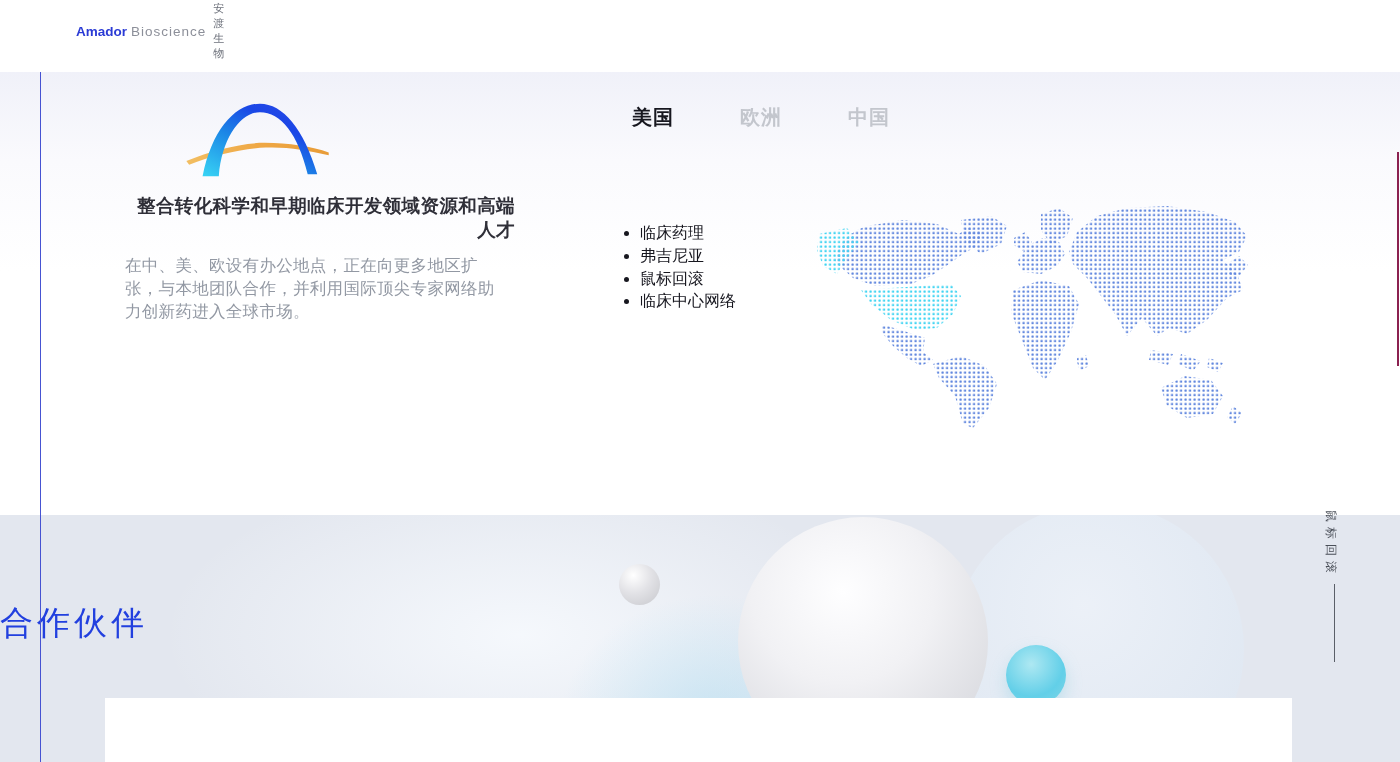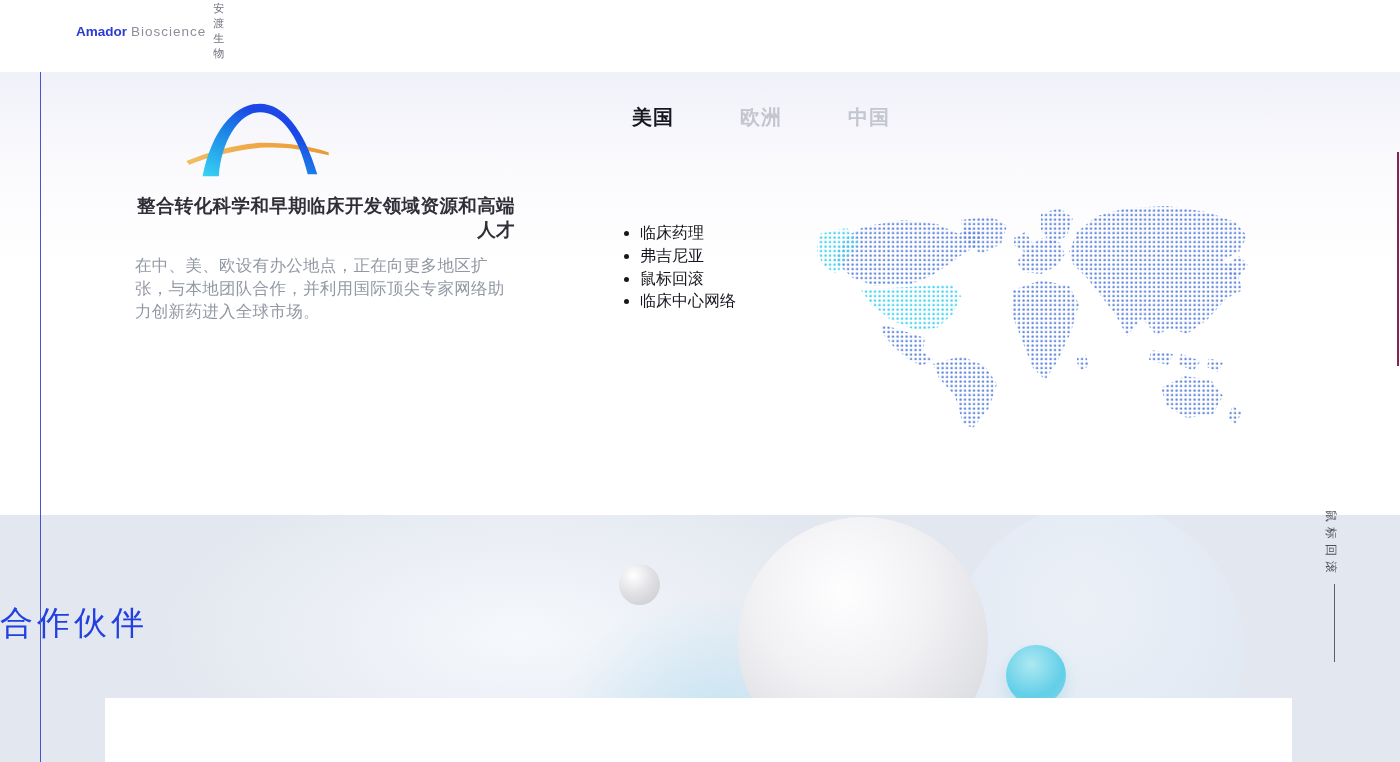--- a/index.html
+++ b/index.html
@@ -23,21 +23,21 @@
     font-weight:bold; cursor:pointer; white-space:nowrap; }
   .nav-item.active { color:#58B6EE; }
 
   
   .hero { position:absolute; left:0; top:72px; width:1400px; height:443px;
     background:linear-gradient(180deg,#F0F1F9 0%,#FAFAFD 20%,#FFFFFF 45%); }
   .hero-logo { position:absolute; left:182px; top:24px; width:152px; height:86px; }
   .hero-title { position:absolute; left:135px; top:122px; width:380px;
     font-size:18.5px; font-weight:bold; color:#2F2F38; line-height:1.32;
     letter-spacing:0.4px;text-align:right; }
-  .hero-desc { position:absolute; left:135px; top:182px; width:378px;
+  .hero-desc { position:absolute; left:125px; top:182px; width:378px;
     font-size:16.5px; color:#9298A3; line-height:1.4; letter-spacing:0.3px; }
 
   .hero-right { position:absolute; left:616px; top:32px; width:640px; height:380px; }
   .region-tabs { position:absolute; left:16px; top:0; display:flex; gap:66px; }
   .region-tab { font-size:20px; color:#C3C6CD; font-weight:bold; cursor:pointer;
     letter-spacing:1px; }
   .region-tab.active { color:#17171F; }
   .locations { position:absolute; left:0; top:66px; font-size:16.5px; color:#17171F;
     line-height:1.38; z-index:2; }
   .services { position:absolute; left:24px; top:118px; z-index:2;

